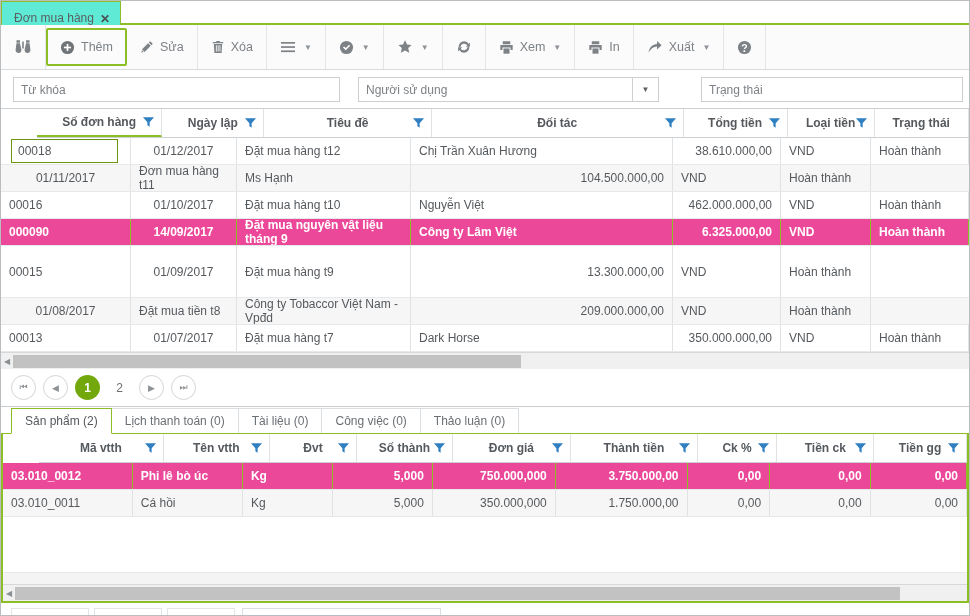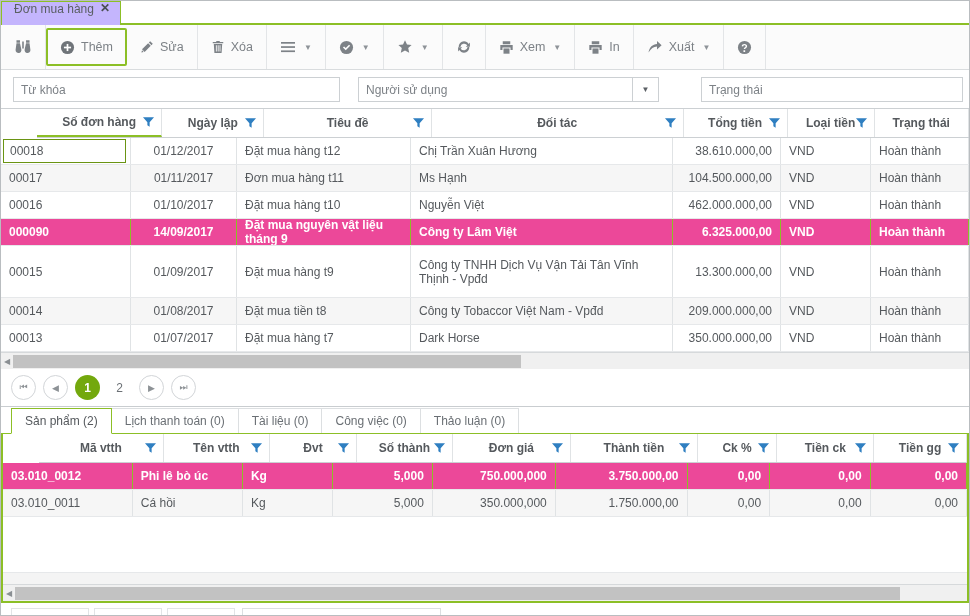--- a/index.html
+++ b/index.html
@@ -29,27 +29,27 @@
     height: 24px;
     background: #ffffff;
     border-bottom: 2px solid #8cbf26;
     box-sizing: border-box;
   }
   .doc-tab {
     position: absolute;
     left: 0; top: 0;
     height: 24px;
     display: flex;
-    align-items: flex-start;
+    align-items: flex-end;
     gap: 6px;
     padding: 0 10px 0 12px;
     box-sizing: border-box;
     border: 1px solid #8cbf26;
     border-bottom: none;
-    background: #c4b5fd;
+    background: #5eead4;
     font-size: 12px;
     color: #5a5f63;
     z-index: 3;
   }
   .doc-tab .tab-label { white-space: nowrap; }
   .tab-close {
     font-size: 12px;
     font-weight: bold;
     color: #4a4f53;
     line-height: 1;
@@ -530,21 +530,21 @@
               <path d="M1.2 2.1h13.6L9.4 8.4v5.3L6.6 12V8.4z"></path>
             </svg>
           </span>
         </div>
         <div class="gh-cell">
           <span>Trạng thái</span>
         </div>
       </div>
     <div id="topBody">
         <div class="grid-row" style="height: 26px;">
-          <div class="gd-cell" style="padding: 0px 4px;">
+          <div class="gd-cell" style="padding: 0px 12px;">
             <div class="cellbox">
               <span>00018</span>
             </div>
           </div>
           <div class="gd-cell ctr">
             <span>01/12/2017</span>
           </div>
           <div class="gd-cell">
             <span>Đặt mua hàng t12</span>
           </div>
@@ -555,23 +555,20 @@
             <span>38.610.000,00</span>
           </div>
           <div class="gd-cell">
             <span>VND</span>
           </div>
           <div class="gd-cell">
             <span>Hoàn thành</span>
           </div>
         </div>
         <div class="grid-row alt" style="height: 26px;">
-          <div class="gd-cell">
-            <span>00017</span>
-          </div>
           <div class="gd-cell ctr">
             <span>01/11/2017</span>
           </div>
           <div class="gd-cell">
             <span>Đơn mua hàng t11</span>
           </div>
           <div class="gd-cell">
             <span>Ms Hạnh</span>
           </div>
           <div class="gd-cell num">
@@ -633,37 +630,31 @@
         <div class="grid-row" style="height: 51px;">
           <div class="gd-cell">
             <span>00015</span>
           </div>
           <div class="gd-cell ctr">
             <span>01/09/2017</span>
           </div>
           <div class="gd-cell">
             <span>Đặt mua hàng t9</span>
           </div>
-          <div class="gd-cell">
-            <span>Công ty TNHH Dịch Vụ Vận Tải Tân Vĩnh Thịnh - Vpđd</span>
-          </div>
           <div class="gd-cell num">
             <span>13.300.000,00</span>
           </div>
           <div class="gd-cell">
             <span>VND</span>
           </div>
           <div class="gd-cell">
             <span>Hoàn thành</span>
           </div>
         </div>
         <div class="grid-row alt" style="height: 26px;">
-          <div class="gd-cell">
-            <span>00014</span>
-          </div>
           <div class="gd-cell ctr">
             <span>01/08/2017</span>
           </div>
           <div class="gd-cell">
             <span>Đặt mua tiền t8</span>
           </div>
           <div class="gd-cell">
             <span>Công ty Tobaccor Việt Nam - Vpđd</span>
           </div>
           <div class="gd-cell num">

